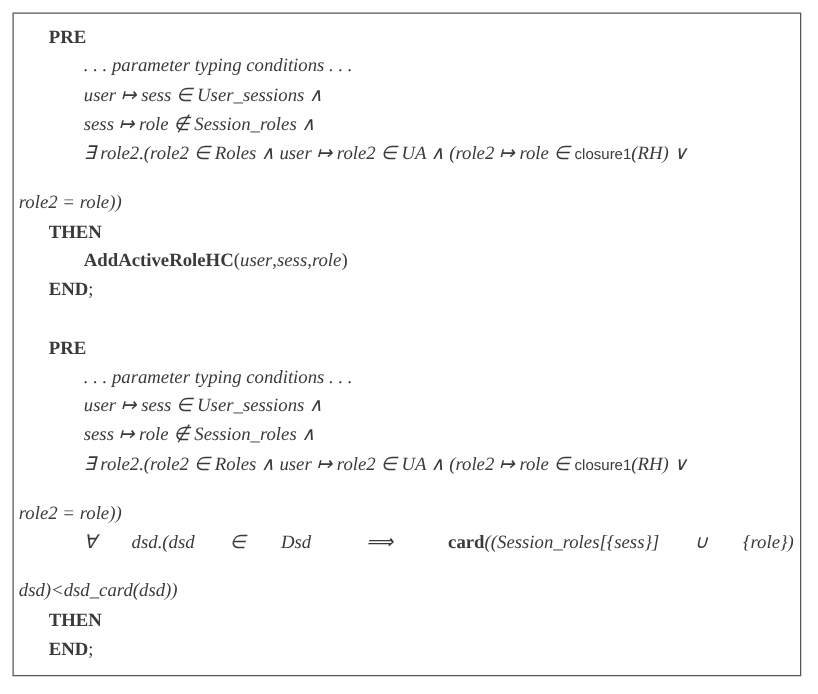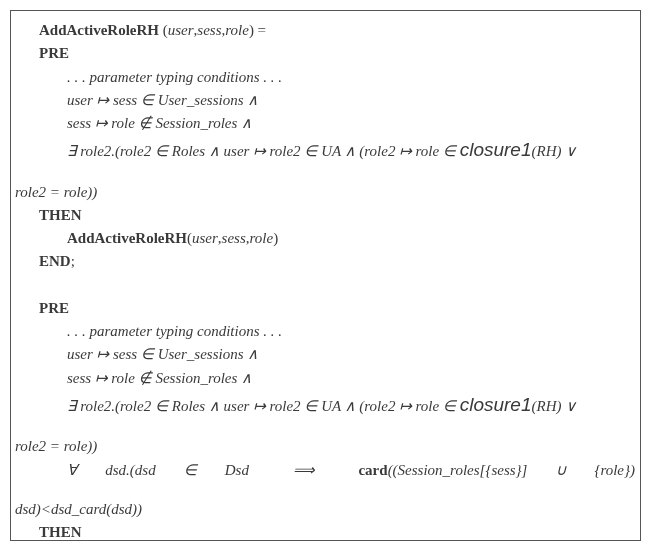--- a/index.html
+++ b/index.html
@@ -19,44 +19,41 @@
     padding: 8px 0 0 0;
     overflow: hidden;
     line-height: 1.55;
   }
   .ln { white-space: nowrap; }
   .ind1 { padding-left: 28px; }
   .ind2 { padding-left: 56px; }
   .ind0 { padding-left: 4px; margin-top: 16px; }
   .bf { font-weight: bold; }
   .it { font-style: italic; }
-  .sf { font-family: Arial, Helvetica, sans-serif; font-style: italic; font-size: 19px; margin-top: 48px; }
+  .sf { font-family: Arial, Helvetica, sans-serif; font-size: 12px; margin-top: 48px; }
   .sp { display: inline-block; height: 10px; }
   .wgap { display:inline-block; width: 28px; }
   .bgap { display:inline-block; width: 44px; }
 </style>
 </head>
 <body>
 
 <div class="frame">
 
-  <div class="ln ind1">
-    <span class="bf">AddActiveRoleRH</span><span> (</span><span class="it">user</span><span>,</span><span class="it">sess</span><span>,</span><span class="it">role</span><span>) =</span>
-  </div>
   <div class="ln ind1 bf">PRE</div>
   <div class="ln ind2 it">. . . parameter typing conditions . . .</div>
   <div class="ln ind2 it">user ↦ sess ∈ User_sessions ∧</div>
   <div class="ln ind2 it">sess ↦ role ∉ Session_roles ∧</div>
   <div class="ln ind2">
     <span class="it">∃ role2.(role2 ∈ Roles ∧ user ↦ role2 ∈ UA ∧ (role2 ↦ role ∈ </span><span class="sf">closure1</span><span class="it">(RH) ∨</span>
   </div>
   <div class="ln ind0 it">role2 = role))</div>
   <div class="ln ind1 bf">THEN</div>
   <div class="ln ind2">
-    <span class="bf">AddActiveRoleRH</span><span>(</span><span class="it">user</span><span>,</span><span class="it">sess</span><span>,</span><span class="it">role</span><span>)</span>
+    <span class="bf">AddActiveRoleHC</span><span>(</span><span class="it">user</span><span>,</span><span class="it">sess</span><span>,</span><span class="it">role</span><span>)</span>
   </div>
   <div class="ln ind1">
     <span class="bf">END</span><span>;</span>
   </div>
 
   <div class="ln"><span class="sp"></span></div>
 
   <div class="ln ind1 bf">PRE</div>
   <div class="ln ind2 it">. . . parameter typing conditions . . .</div>
   <div class="ln ind2 it">user ↦ sess ∈ User_sessions ∧</div>

